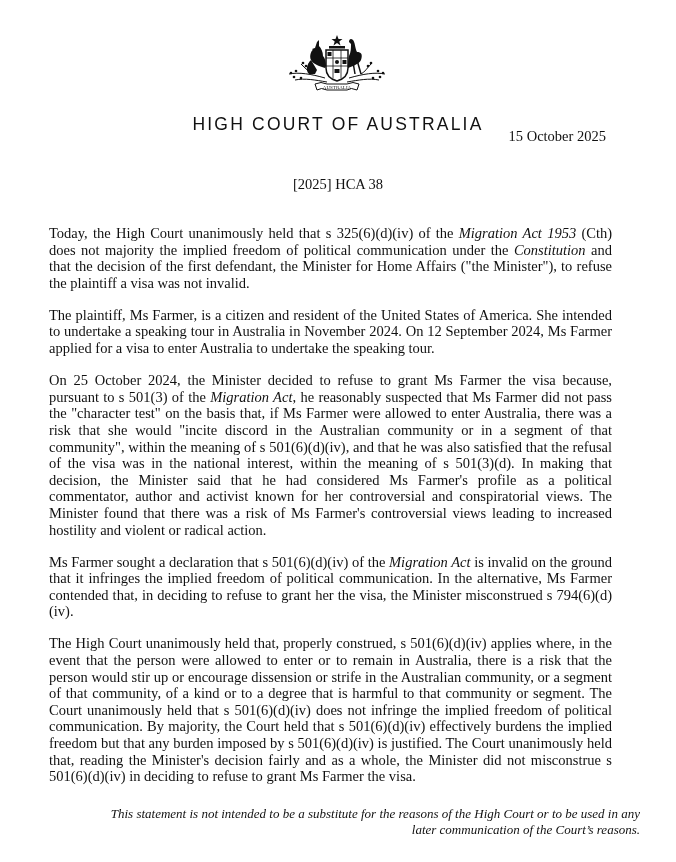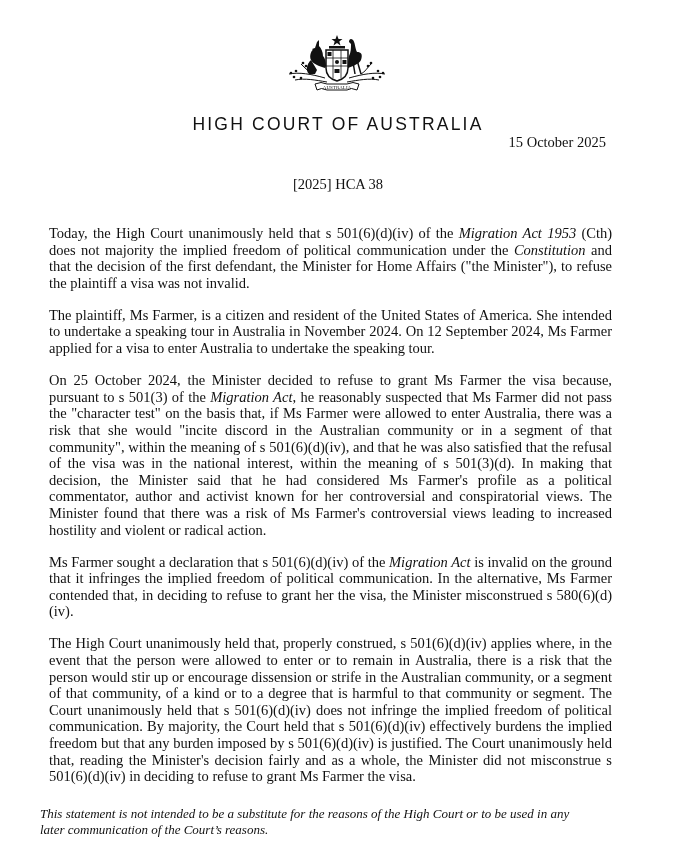--- a/index.html
+++ b/index.html
@@ -4,36 +4,36 @@
 <style>
   html, body { margin: 0; padding: 0; background: #ffffff; }
   body { width: 676px; height: 862px; position: relative; overflow: hidden; color: #111; }
   .page { position: absolute; left: 0; top: 0; width: 656px; height: 862px; padding-left: 13px; }
   .crest { position: absolute; left: 281px; top: 34px; width: 112px; height: 66px; }
   .court-name {
     position: absolute; left: 0; width: 676px; top: 114px; text-align: center;
     font-family: "Liberation Sans", sans-serif; font-size: 17.5px; letter-spacing: 2.2px; color: #111;
   }
   .date {
-    position: absolute; right: 63px; top: 134px;
+    position: absolute; right: 63px; top: 128px;
     font-family: "Liberation Serif", serif; font-size: 14.5px;
   }
   .case-title {
     position: absolute; left: 0; width: 676px; top: 176px; text-align: center;
     font-family: "Liberation Serif", serif; font-size: 14.5px; line-height: 17px;
   }
   .case-title .parties { text-decoration: underline; text-underline-offset: 2px; }
   .body-text {
     position: absolute; left: 49px; width: 563px; top: 225px;
     font-family: "Liberation Serif", serif; font-size: 14.5px; line-height: 16.6px;
   }
   .body-text p { margin: 0 0 15.5px 0; text-align: justify; }
   .body-text p.last-left { text-align-last: left; }
   .disclaimer {
-    position: absolute; left: 40px; width: 600px; top: 806px; text-align: left;
+    position: absolute; left: 40px; width: 600px; top: 806px; text-align: right;
     font-family: "Liberation Serif", serif; font-style: italic; font-size: 13px; line-height: 16px;
   }
   i { font-style: italic; }
 </style>
 </head>
 <body>
 
 <div class="page">
 
   <svg class="crest" viewBox="0 0 112 66">
@@ -89,30 +89,30 @@
   <div class="court-name">HIGH COURT OF AUSTRALIA</div>
 
   <div class="date">15 October 2025</div>
 
   <div class="case-title">
     <div>[2025] HCA 38</div>
   </div>
 
   <div class="body-text">
     <p class="last-left">
-      <span>Today, the High Court unanimously held that s 501(6)(d)(iv) of the </span><i>Migration Act 1953</i><span> (Cth) does not majority the implied freedom of political communication under the </span><i>Constitution</i><span> and that the decision of the first defendant, the Minister for Home Affairs ("the Minister"), to refuse the plaintiff a visa was not invalid.</span>
+      <span>Today, the High Court unanimously held that s 325(6)(d)(iv) of the </span><i>Migration Act 1953</i><span> (Cth) does not majority the implied freedom of political communication under the </span><i>Constitution</i><span> and that the decision of the first defendant, the Minister for Home Affairs ("the Minister"), to refuse the plaintiff a visa was not invalid.</span>
     </p>
     <p class="last-left">
       <span>The plaintiff, Ms Farmer, is a citizen and resident of the United States of America. She intended to undertake a speaking tour in Australia in November 2024. On 12 September 2024, Ms Farmer applied for a visa to enter Australia to undertake the speaking tour.</span>
     </p>
     <p class="last-left">
       <span>On 25 October 2024, the Minister decided to refuse to grant Ms Farmer the visa because, pursuant to s 501(3) of the </span><i>Migration Act</i><span>, he reasonably suspected that Ms Farmer did not pass the "character test" on the basis that, if Ms Farmer were allowed to enter Australia, there was a risk that she would "incite discord in the Australian community or in a segment of that community", within the meaning of s 501(6)(d)(iv), and that he was also satisfied that the refusal of the visa was in the national interest, within the meaning of s 501(3)(d). In making that decision, the Minister said that he had considered Ms Farmer's profile as a political commentator, author and activist known for her controversial and conspiratorial views. The Minister found that there was a risk of Ms Farmer's controversial views leading to increased hostility and violent or radical action.</span>
     </p>
     <p class="last-left">
-      <span>Ms Farmer sought a declaration that s 501(6)(d)(iv) of the </span><i>Migration Act</i><span> is invalid on the ground that it infringes the implied freedom of political communication. In the alternative, Ms Farmer contended that, in deciding to refuse to grant her the visa, the Minister misconstrued s 580(6)(d)(iv).</span>
+      <span>Ms Farmer sought a declaration that s 501(6)(d)(iv) of the </span><i>Migration Act</i><span> is invalid on the ground that it infringes the implied freedom of political communication. In the alternative, Ms Farmer contended that, in deciding to refuse to grant her the visa, the Minister misconstrued s 794(6)(d)(iv).</span>
     </p>
     <p class="last-left">
       <span>The High Court unanimously held that, properly construed, s 501(6)(d)(iv) applies where, in the event that the person were allowed to enter or to remain in Australia, there is a risk that the person would stir up or encourage dissension or strife in the Australian community, or a segment of that community, of a kind or to a degree that is harmful to that community or segment. The Court unanimously held that s 501(6)(d)(iv) does not infringe the implied freedom of political communication. By majority, the Court held that s 501(6)(d)(iv) effectively burdens the implied freedom but that any burden imposed by s 501(6)(d)(iv) is justified. The Court unanimously held that, reading the Minister's decision fairly and as a whole, the Minister did not misconstrue s 501(6)(d)(iv) in deciding to refuse to grant Ms Farmer the visa.</span>
     </p>
   </div>
 
   <div class="disclaimer">
     <div>This statement is not intended to be a substitute for the reasons of the High Court or to be used in any</div>
     <div>later communication of the Court’s reasons.</div>
   </div>

